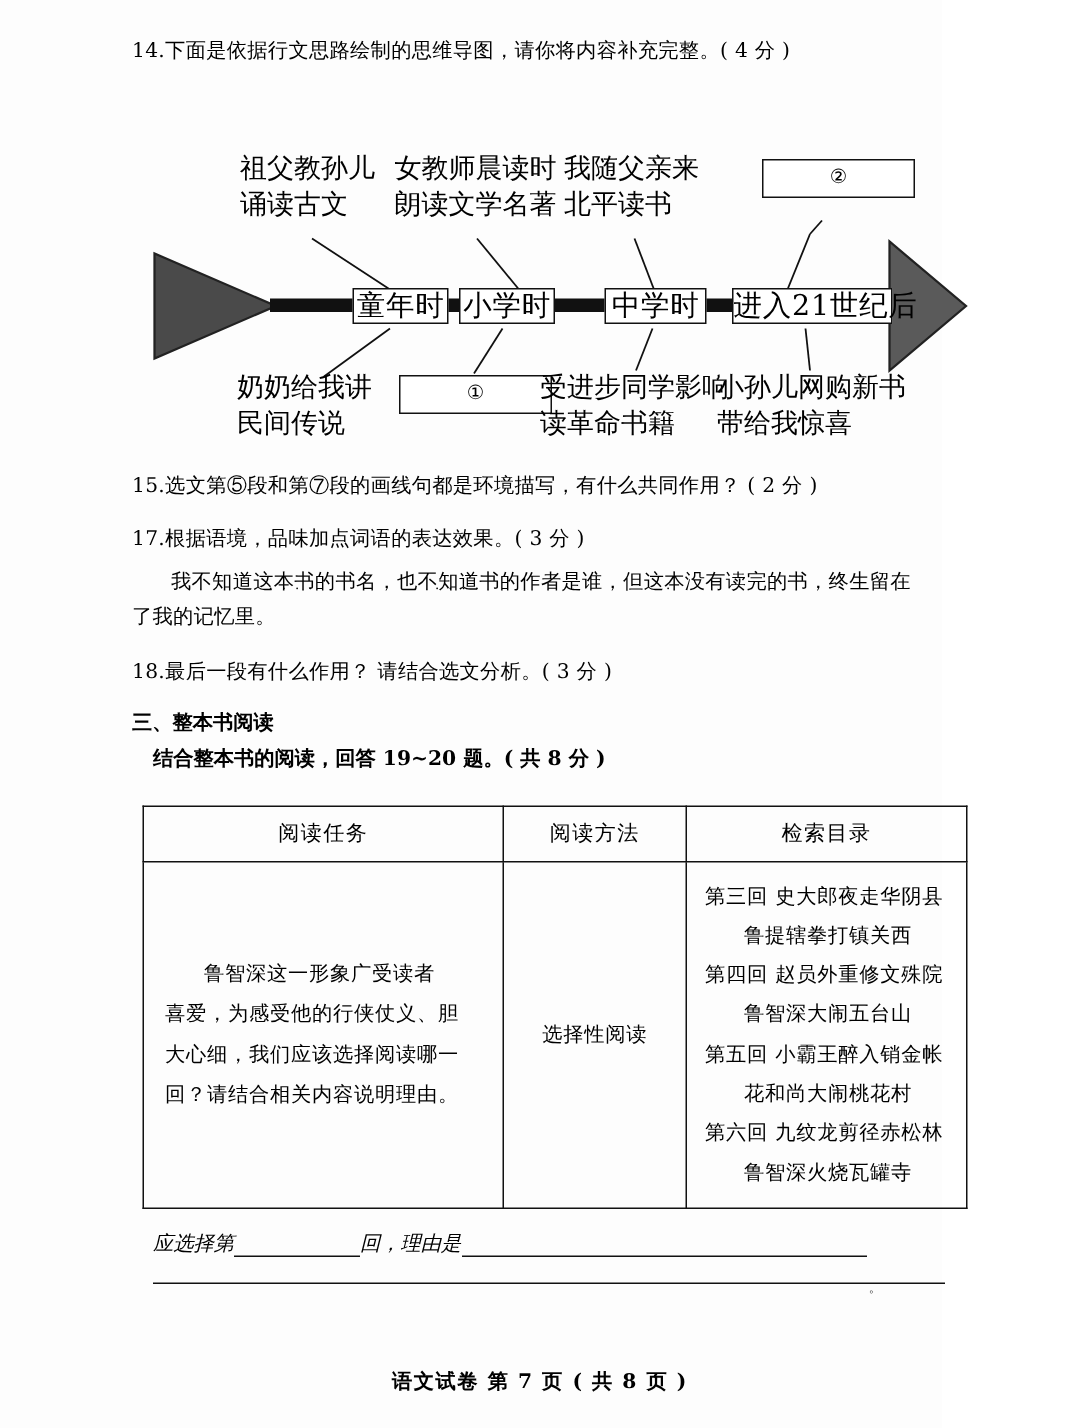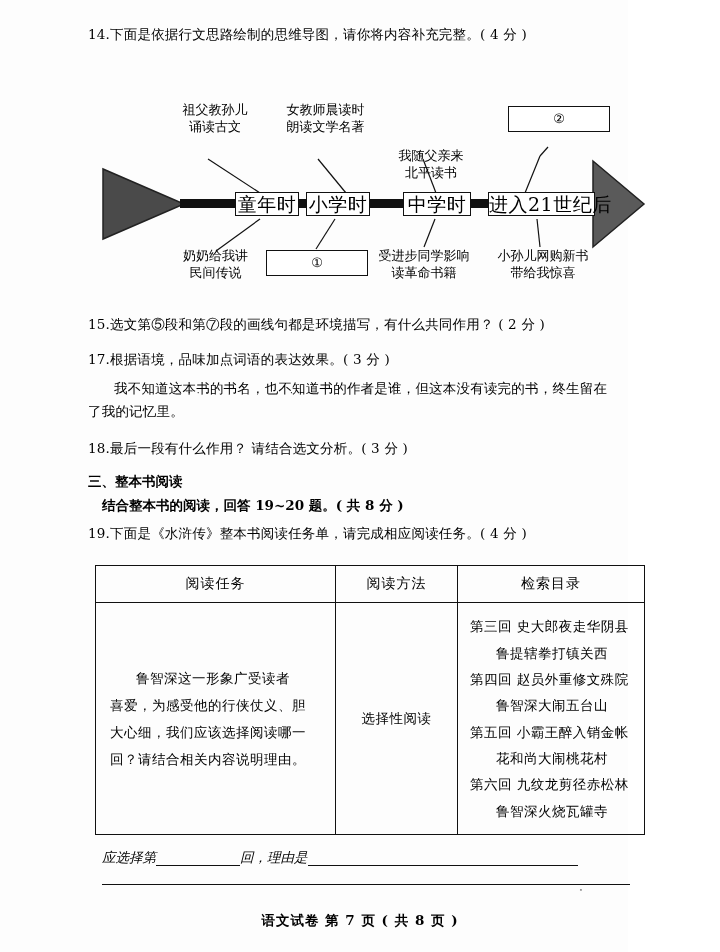--- a/index.html
+++ b/index.html
@@ -41,23 +41,23 @@
   .mindmap {
     position: relative;
     width: 560px;
     height: 205px;
     margin-top: 6px;
     margin-bottom: 6px;
   }
   .mindmap svg { position: absolute; left: 0; top: 0; }
   .mm-label {
     position: absolute;
-    font-size: 13px;
+    font-size: 18px;
     line-height: 1.35;
-    text-align: center;
+    text-align: left;
     white-space: nowrap;
   }
   .mm-node {
     position: absolute;
     border: 1.3px solid #111;
     background: #fff;
     font-size: 19px;
     text-align: center;
     line-height: 22px;
     height: 22px;
@@ -192,21 +192,21 @@
       </svg>
 
       <div class="mm-label" style="left:72px; top:50px; width:110px;">
         <div>祖父教孙儿</div>
         <div>诵读古文</div>
       </div>
       <div class="mm-label" style="left:175px; top:50px; width:125px;">
         <div>女教师晨读时</div>
         <div>朗读文学名著</div>
       </div>
-      <div class="mm-label" style="left:288px; top:50px; width:110px;margin-top:46px;">
+      <div class="mm-label" style="left:288px; top:50px; width:110px;">
         <div>我随父亲来</div>
         <div>北平读书</div>
       </div>
 
       <div class="mm-blank" style="left:420px; top:55px; width:100px;">②</div>
 
       <div class="mm-node" style="left:147px; top:141px; width:62px;">童年时</div>
       <div class="mm-node" style="left:218px; top:141px; width:62px;">小学时</div>
       <div class="mm-node" style="left:315px; top:141px; width:66px;">中学时</div>
       <div class="mm-node" style="left:400px; top:141px; width:105px;">进入21世纪后</div>
@@ -237,21 +237,20 @@
       <span style="position:absolute;left:176px;bottom:-2px;font-size:9px;letter-spacing:6px;">····</span>
       <span style="position:absolute;left:330px;bottom:-2px;font-size:9px;">·</span>
     </p>
     <p class="q-line" style="margin-bottom:16px;">了我的记忆里。</p>
 
     <p class="q-line">18.最后一段有什么作用？ 请结合选文分析。( 3 分 )</p>
 
     <p class="section-head">三、整本书阅读</p>
     <p class="sub-head">结合整本书的阅读，回答 19~20 题。( 共 8 分 )</p>
 
-    <p class="q-line">19.下面是《水浒传》整本书阅读任务单，请完成相应阅读任务。( 4 分 )</p>
 
     <table class="reading">
       <colgroup>
         <col style="width:240px">
         <col style="width:122px">
         <col style="width:187px">
       </colgroup>
       <thead>
         <tr>
           <td>阅读任务</td>

